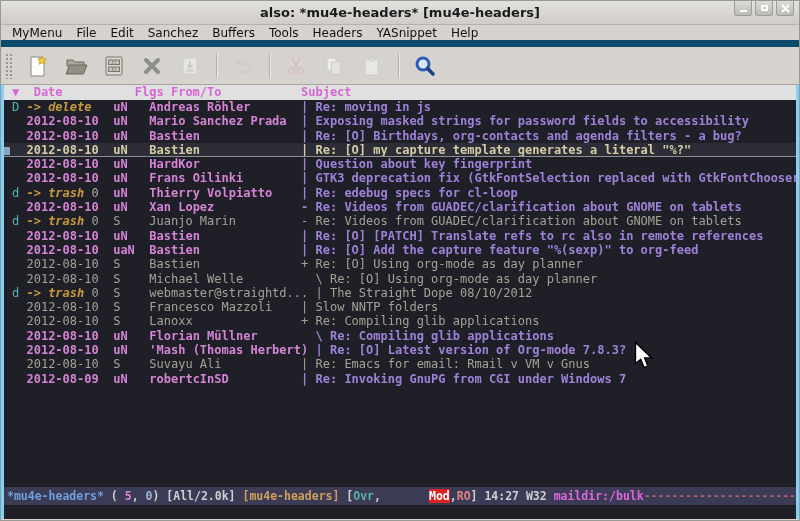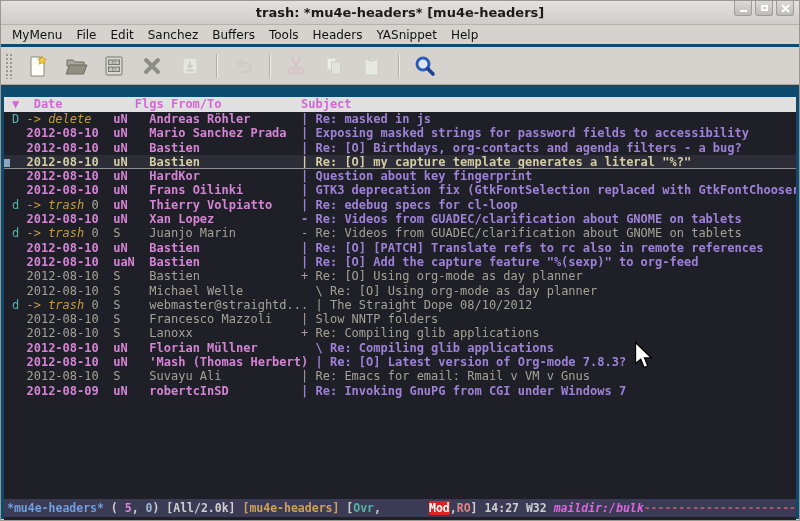--- a/index.html
+++ b/index.html
@@ -25,63 +25,63 @@
     border-radius:0 0 3px 3px;
     background:linear-gradient(#dddbd8,#bdbbb7);
     display:flex; align-items:center; justify-content:center;
   }
   .glyph-min{ width:7px; height:2px; background:#fcfcfc; margin-top:5px;}
   .glyph-max{ width:7px; height:6px; border:2px solid #fcfcfc;}
 
   
   .menubar{
     height:22px; background:#d6d3cf; display:flex; align-items:center;
-    padding-left:4px; border-bottom:3px solid #0c4a6e;
+    padding-left:4px; border-bottom:7px solid #0c4a6e;
   }
   .menu-item{ font-size:12px; color:#111; padding:2px 7px; cursor:default; }
 
   
   .toolbar{
     height:38px; background:#d6d3cf; display:flex; align-items:center;
     border-bottom:1px solid #a8a5a1; padding-left:2px;
   }
   .thandle{
     width:8px; height:26px; margin:0 6px 0 2px;
     background-image:radial-gradient(#9a9791 34%, transparent 35%);
     background-size:4px 4px;
   }
   .tbtn{
     width:32px; height:32px; border:none; background:transparent;
     display:flex; align-items:center; justify-content:center; margin:0 3px;
   }
   .tsep{ width:1px; height:24px; background:#b3b0ac; margin:0 7px; box-shadow:1px 0 0 #ecebe9; }
 
   
-  .editor{ height:434px; background:#0c4a6e; padding:12px 3px; }
+  .editor{ height:434px; background:#7dd3fc; padding:0 3px; }
   .buffer{
     position:relative; height:402px; background:#1f1f27; overflow:hidden;
     font-family:"DejaVu Sans Mono", monospace; font-size:12px; line-height:14.3px;
   }
   .headerline{
     height:15px; line-height:15px; background:#e0e0e0; color:#d666d6;
     font-weight:bold; white-space:pre; padding-left:8px; font-size:12px;
   }
   .mlist{ }
   .row{ position:relative; white-space:pre; height:14.3px; padding-left:8px; overflow:hidden; }
   .row span{ display:inline; }
 
   .r-unread{ font-weight:bold; }
   .r-unread .sg-date, .r-unread .sg-flags, .r-unread .sg-from{ color:#d484d4; }
   .r-unread .sg-sep, .r-unread .sg-subj{ color:#9e82d8; }
 
   .r-seen .sg-date, .r-seen .sg-flags, .r-seen .sg-from,
   .r-seen .sg-sep, .r-seen .sg-subj, .r-seen .sg-zero{ color:#a5a296; }
 
   .sg-mark{ color:#53b3b3; font-weight:normal; }
-  .sg-marked{ color:#c79a3f; font-style:italic; font-weight:normal; }
+  .sg-marked{ color:#c79a3f; font-style:italic; font-weight:bold; }
   .sg-zero{ color:#b0ada0; font-weight:normal; }
 
   .r-current{ background:#2d2d37; border-bottom:1px solid #8f8f8f; font-weight:bold; }
   .r-current .sg-date, .r-current .sg-flags, .r-current .sg-from,
   .r-current .sg-sep, .r-current .sg-subj{ color:#d5cda6; }
   .fringe-mark{
     position:absolute; left:0; bottom:1px; width:6px; height:8px; background:#8ca6c0;
   }
 
   .endline{
@@ -95,35 +95,35 @@
     font-family:"DejaVu Sans Mono", monospace; font-size:11.5px; line-height:18px;
     white-space:pre; overflow:hidden; padding-left:3px; font-weight:bold;
   }
   .ml-buf{ color:#6f9fdf;margin-top:44px; }
   .ml-num1{ color:#d787d7; }
   .ml-num2{ color:#9fb8d8; }
   .ml-mode{ color:#cfa058; }
   .ml-ovr{ color:#56b5a8; }
   .ml-mod{ color:#ffffff; background:#dd2020;margin-left:48px; }
   .ml-ro{ color:#e08585; }
-  .ml-maildir{ color:#e066e0;font-style:italic; }
+  .ml-maildir{ color:#e066e0; }
   .ml-dash{ color:#b05c6c; }
   .ml-plain{ color:#cfcfcf; }
 
   .minibuffer{ height:14px; background:#1f1f27; }
 
   .mouse-cursor{ position:absolute; left:633px; top:340px; z-index:9; }
 </style>
 </head>
 <body>
 
 <div class="frame">
 
   <div class="titlebar">
-    <div class="title">trash: *mu4e-headers* [mu4e-headers]</div>
+    <div class="title">also: *mu4e-headers* [mu4e-headers]</div>
     <div class="winbtns">
       <div class="wbtn">
           <div class="glyph-min"></div>
         </div>
       <div class="wbtn">
           <div class="glyph-max"></div>
         </div>
       <div class="wbtn">
         <svg width="9" height="9" viewBox="0 0 9 9">
             <path d="M1 1l7 7M8 1L1 8" stroke="#fcfcfc" stroke-width="2.2"></path>
@@ -219,21 +219,21 @@
           <circle cx="10" cy="10" r="6" fill="#dbe7f7" stroke="#2d5bb8" stroke-width="3"></circle>
           <path d="M14.6 14.6L20 20" stroke="#1d3f92" stroke-width="3.6" stroke-linecap="round"></path>
         </svg>
     </button>
   </div>
 
   <div class="editor">
     <div class="buffer">
       <div class="headerline">▼  Date          Flgs From/To           Subject</div>
       <div class="mlist">
-          <div class="row r-unread"><span class="sg-mark">D </span><span class="sg-marked">-&gt; delete</span><span class="sg-pad">   </span><span class="sg-flags">uN   </span><span class="sg-from">Andreas Röhler      </span><span class="sg-pad"> </span><span class="sg-sep">|</span><span class="sg-pad"> </span><span class="sg-subj">Re: masked in js</span></div>
+          <div class="row r-unread"><span class="sg-mark">D </span><span class="sg-marked">-&gt; delete</span><span class="sg-pad">   </span><span class="sg-flags">uN   </span><span class="sg-from">Andreas Röhler      </span><span class="sg-pad"> </span><span class="sg-sep">|</span><span class="sg-pad"> </span><span class="sg-subj">Re: moving in js</span></div>
           <div class="row r-unread"><span class="sg-pad">  </span><span class="sg-date">2012-08-10</span><span class="sg-pad">  </span><span class="sg-flags">uN   </span><span class="sg-from">Mario Sanchez Prada </span><span class="sg-pad"> </span><span class="sg-sep">|</span><span class="sg-pad"> </span><span class="sg-subj">Exposing masked strings for password fields to accessibility</span></div>
           <div class="row r-unread"><span class="sg-pad">  </span><span class="sg-date">2012-08-10</span><span class="sg-pad">  </span><span class="sg-flags">uN   </span><span class="sg-from">Bastien             </span><span class="sg-pad"> </span><span class="sg-sep">|</span><span class="sg-pad"> </span><span class="sg-subj">Re: [O] Birthdays, org-contacts and agenda filters - a bug?</span></div>
           <div class="row r-current"><span class="sg-pad">  </span><span class="sg-date">2012-08-10</span><span class="sg-pad">  </span><span class="sg-flags">uN   </span><span class="sg-from">Bastien             </span><span class="sg-pad"> </span><span class="sg-sep">|</span><span class="sg-pad"> </span><span class="sg-subj">Re: [O] my capture template generates a literal "%?"</span><div class="fringe-mark"></div></div>
           <div class="row r-unread"><span class="sg-pad">  </span><span class="sg-date">2012-08-10</span><span class="sg-pad">  </span><span class="sg-flags">uN   </span><span class="sg-from">HardKor             </span><span class="sg-pad"> </span><span class="sg-sep">|</span><span class="sg-pad"> </span><span class="sg-subj">Question about key fingerprint</span></div>
           <div class="row r-unread"><span class="sg-pad">  </span><span class="sg-date">2012-08-10</span><span class="sg-pad">  </span><span class="sg-flags">uN   </span><span class="sg-from">Frans Oilinki       </span><span class="sg-pad"> </span><span class="sg-sep">|</span><span class="sg-pad"> </span><span class="sg-subj">GTK3 deprecation fix (GtkFontSelection replaced with GtkFontChooser)</span></div>
           <div class="row r-unread"><span class="sg-mark">d </span><span class="sg-marked">-&gt; trash</span><span class="sg-pad"> </span><span class="sg-zero">0</span><span class="sg-pad">  </span><span class="sg-flags">uN   </span><span class="sg-from">Thierry Volpiatto   </span><span class="sg-pad"> </span><span class="sg-sep">|</span><span class="sg-pad"> </span><span class="sg-subj">Re: edebug specs for cl-loop</span></div>
           <div class="row r-unread"><span class="sg-pad">  </span><span class="sg-date">2012-08-10</span><span class="sg-pad">  </span><span class="sg-flags">uN   </span><span class="sg-from">Xan Lopez           </span><span class="sg-pad"> </span><span class="sg-sep">-</span><span class="sg-pad"> </span><span class="sg-subj">Re: Videos from GUADEC/clarification about GNOME on tablets</span></div>
           <div class="row r-seen"><span class="sg-mark">d </span><span class="sg-marked">-&gt; trash</span><span class="sg-pad"> </span><span class="sg-zero">0</span><span class="sg-pad">  </span><span class="sg-flags">S    </span><span class="sg-from">Juanjo Marin        </span><span class="sg-pad"> </span><span class="sg-sep">-</span><span class="sg-pad"> </span><span class="sg-subj">Re: Videos from GUADEC/clarification about GNOME on tablets</span></div>
           <div class="row r-unread"><span class="sg-pad">  </span><span class="sg-date">2012-08-10</span><span class="sg-pad">  </span><span class="sg-flags">uN   </span><span class="sg-from">Bastien             </span><span class="sg-pad"> </span><span class="sg-sep">|</span><span class="sg-pad"> </span><span class="sg-subj">Re: [O] [PATCH] Translate refs to rc also in remote references</span></div>
           <div class="row r-unread"><span class="sg-pad">  </span><span class="sg-date">2012-08-10</span><span class="sg-pad">  </span><span class="sg-flags">uaN  </span><span class="sg-from">Bastien             </span><span class="sg-pad"> </span><span class="sg-sep">|</span><span class="sg-pad"> </span><span class="sg-subj">Re: [O] Add the capture feature "%(sexp)" to org-feed</span></div>

